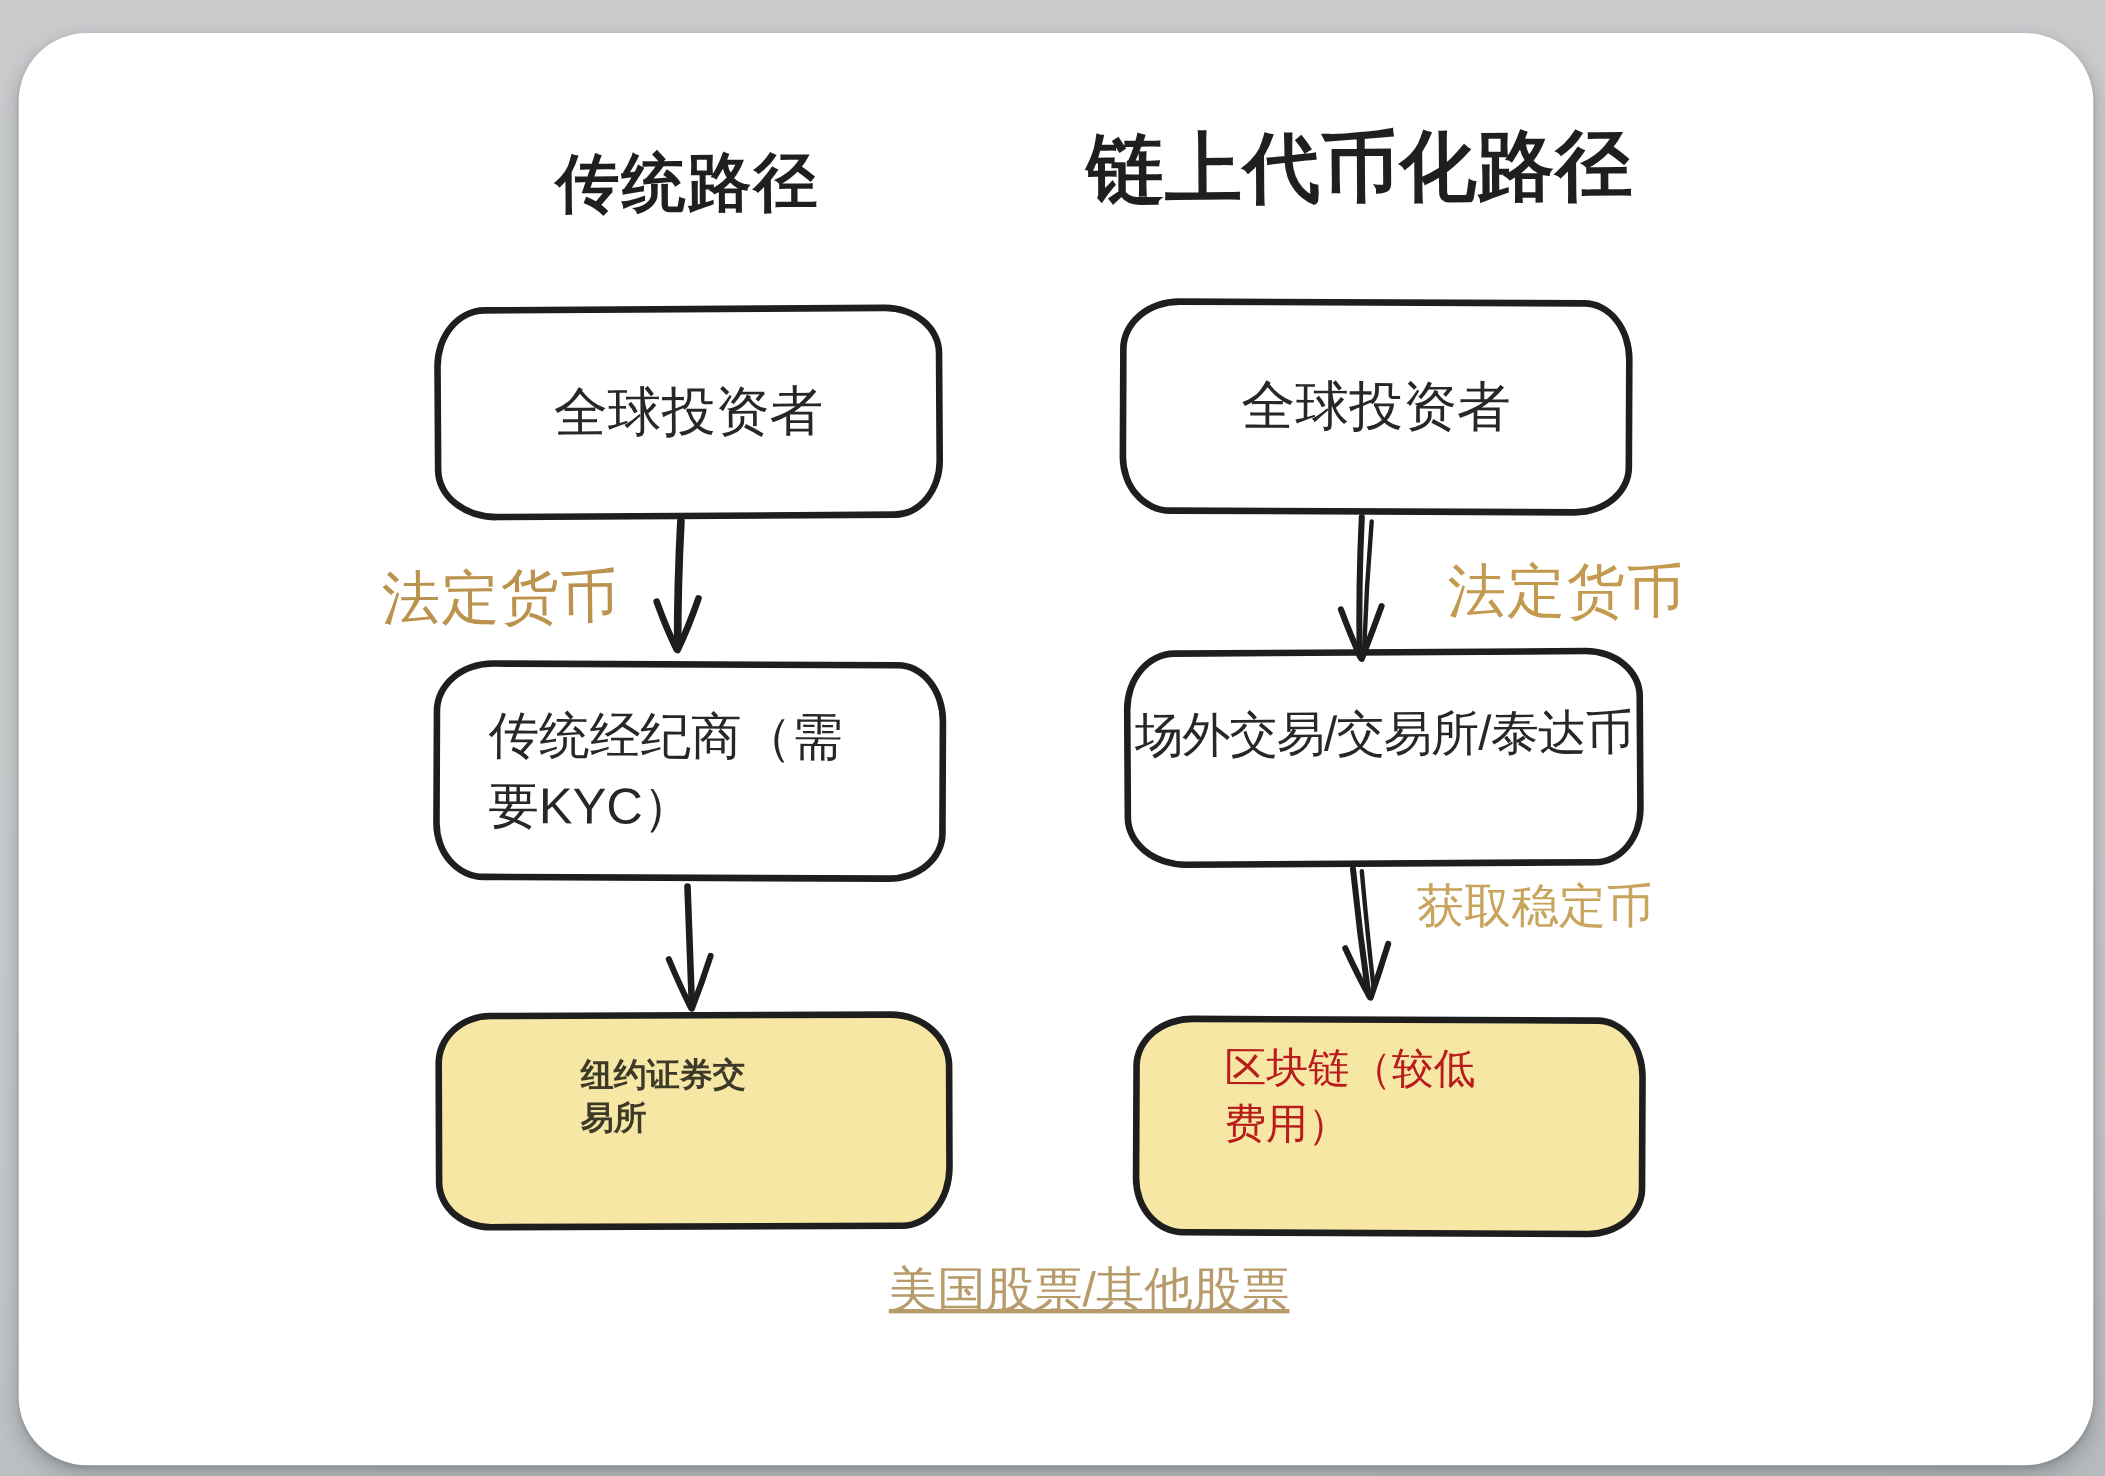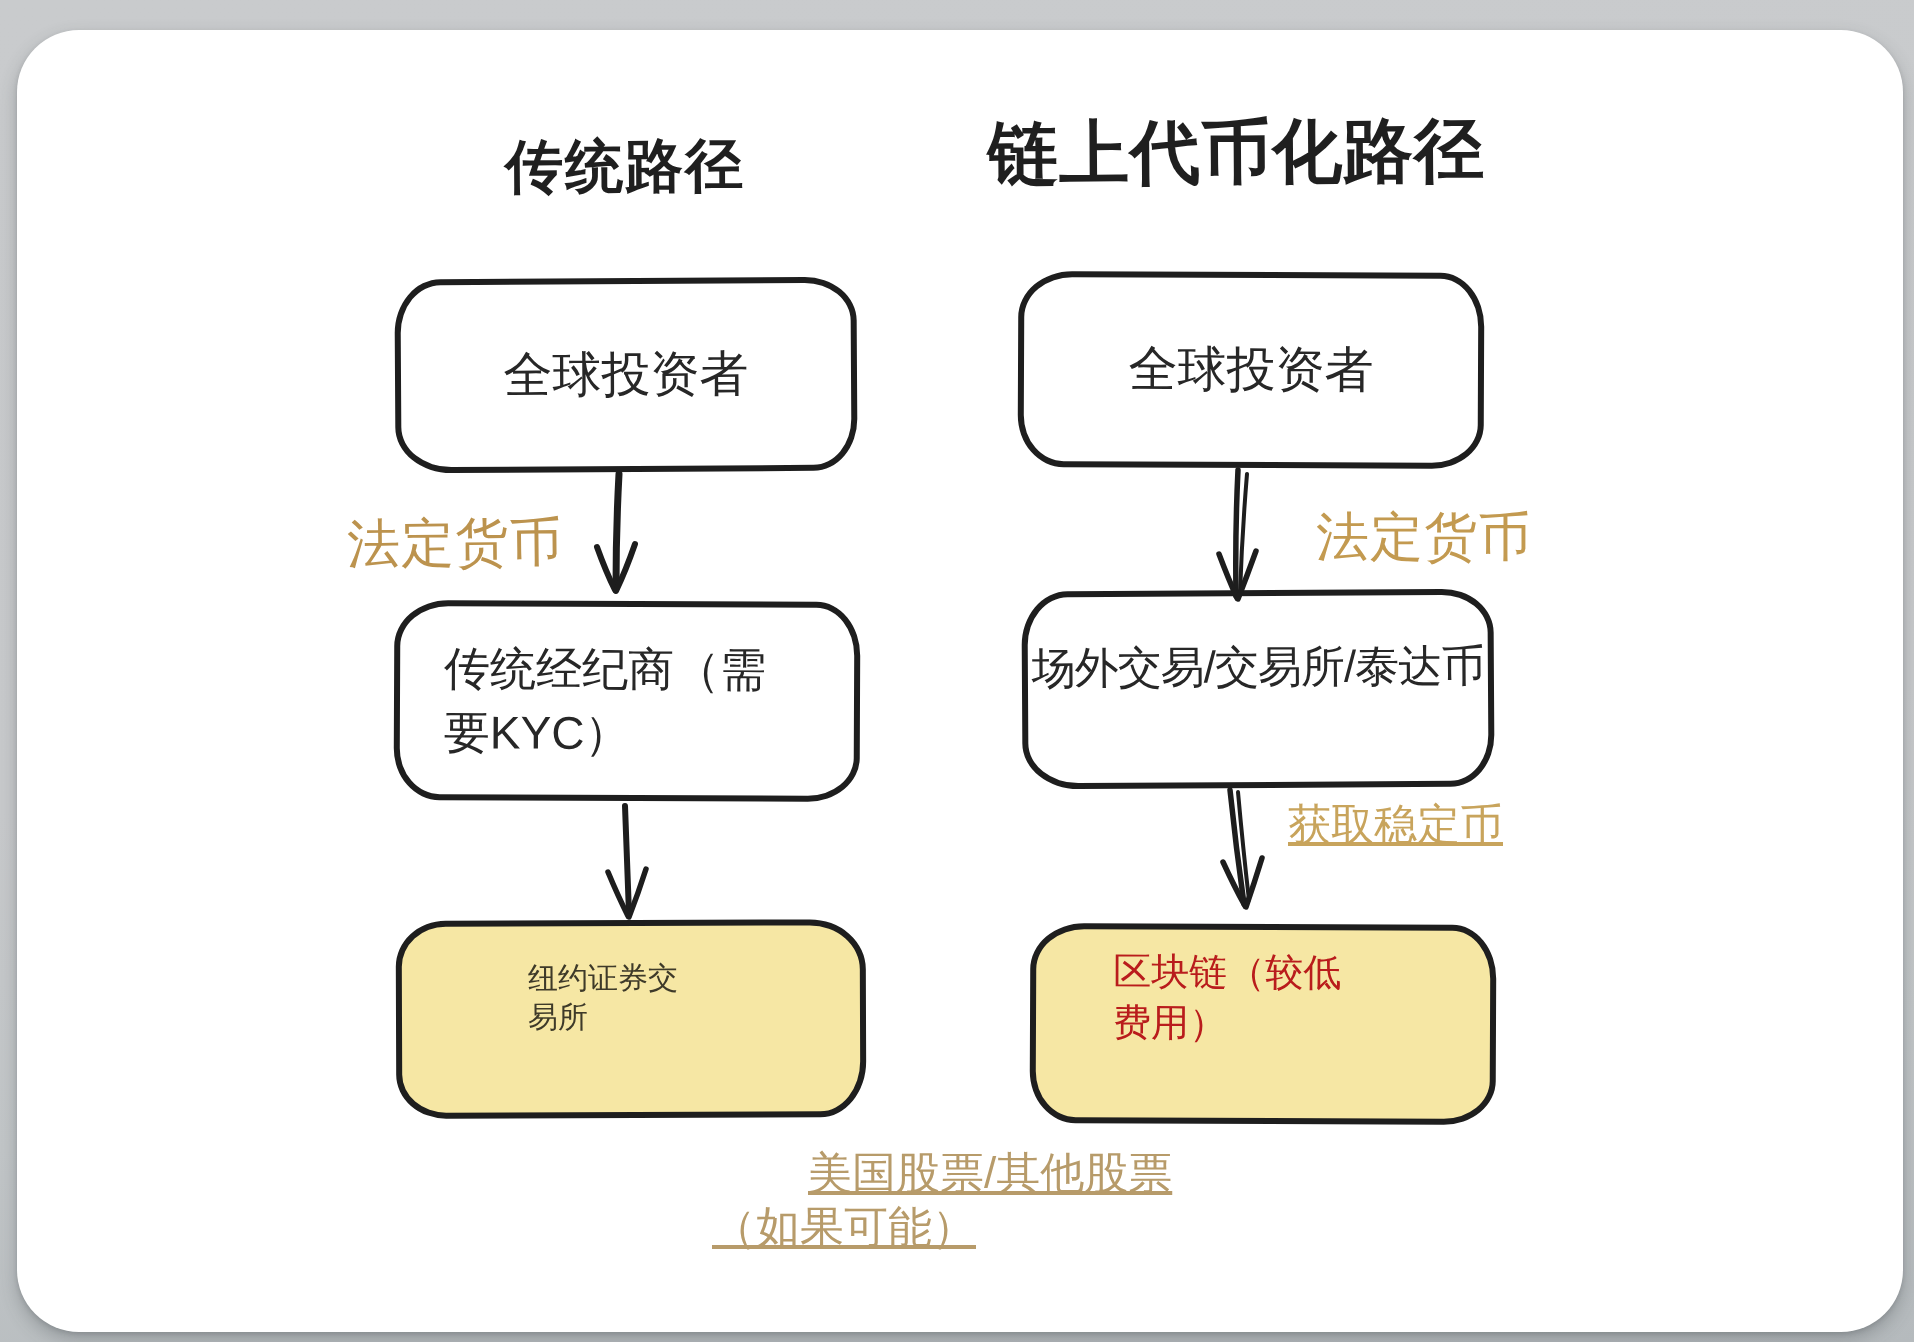--- a/index.html
+++ b/index.html
@@ -31,32 +31,32 @@
   }
   .node.r1{border-radius:46px 52px 44px 56px / 54px 44px 52px 46px;transform:rotate(-.35deg);}
   .node.r2{border-radius:54px 44px 52px 46px / 46px 54px 44px 52px;transform:rotate(.25deg);}
   .node.r3{border-radius:50px 56px 46px 50px / 46px 50px 56px 44px;transform:rotate(-.2deg);}
   .node.yellow{background:#f6e7a4;}
 
   .n-left-1{left:395px;top:278px;width:462px;height:194px;font-size:49px;font-weight:500;}
   .n-left-2{left:394px;top:601px;width:466px;height:200px;}
   .n-left-2 .lines{margin-left:44px;margin-right:auto;font-size:46px;line-height:1.4;font-weight:500;}
   .n-left-3{left:396px;top:920px;width:470px;height:198px;}
-  .n-left-3 .lines{font-size:30px;line-height:1.3;font-weight:400;color:#3e3a29;transform:translate(-28px,-22px);}
+  .n-left-3 .lines{font-size:30px;line-height:1.3;font-weight:700;color:#3e3a29;transform:translate(-28px,-22px);}
 
   .n-right-1{left:1018px;top:272px;width:466px;height:196px;font-size:49px;font-weight:500;}
   .n-right-2{left:1022px;top:590px;width:472px;height:198px;font-size:44px;font-weight:500;letter-spacing:-1px;}
   .n-right-2 .single{transform:translateY(-22px);}
   .n-right-3{left:1030px;top:924px;width:466px;height:200px;}
   .n-right-3 .lines{font-size:38px;line-height:1.35;font-weight:500;color:#b91c1c;transform:translate(-36px,-26px);}
 
   .gold{position:absolute;white-space:nowrap;}
   .fiat-left{left:347px;top:508px;font-size:53px;color:#bc934e;letter-spacing:1px;transform:rotate(-.6deg);}
   .fiat-right{left:1316px;top:502px;font-size:53px;color:#c39a50;letter-spacing:1px;}
-  .stable{left:1288px;top:798px;font-size:43px;color:#c8a45c;line-height:1.22;white-space:nowrap;text-decoration:underline;}
+  .stable{left:1288px;top:798px;font-size:43px;color:#c8a45c;line-height:1.22;white-space:nowrap;}
   .footnote{left:712px;top:1146px;font-size:44px;color:#b79b6a;line-height:1.22;text-decoration:underline;}
   .footnote .l1{display:block;margin-left:96px;}
   .footnote .l2{display:block;}
 
   svg.arrows{position:absolute;left:0;top:0;pointer-events:none;}
   svg.arrows path{fill:none;stroke:#1d1d1d;stroke-linecap:round;stroke-linejoin:round;}
 </style>
 </head>
 <body>
 
@@ -102,21 +102,20 @@
 
   <div class="gold fiat-left">法定货币</div>
   <div class="gold fiat-right">法定货币</div>
 
   <div class="gold stable">
     <span style="display:block">获取稳定币</span>
   </div>
 
   <div class="gold footnote">
     <span class="l1">美国股票/其他股票</span>
-    <span class="l2">（如果可能）</span>
   </div>
 
   <svg class="arrows" width="1914" height="1342" viewBox="0 0 1914 1342">
     <g>
       <path d="M619 474 Q616 530 616 588" stroke-width="7"></path>
       <path d="M597 547 Q606 572 615 590" stroke-width="6"></path>
       <path d="M635 544 Q626 570 616 591" stroke-width="6"></path>
     </g>
     <g>
       <path d="M625 806 Q627 860 629 914" stroke-width="6"></path>

